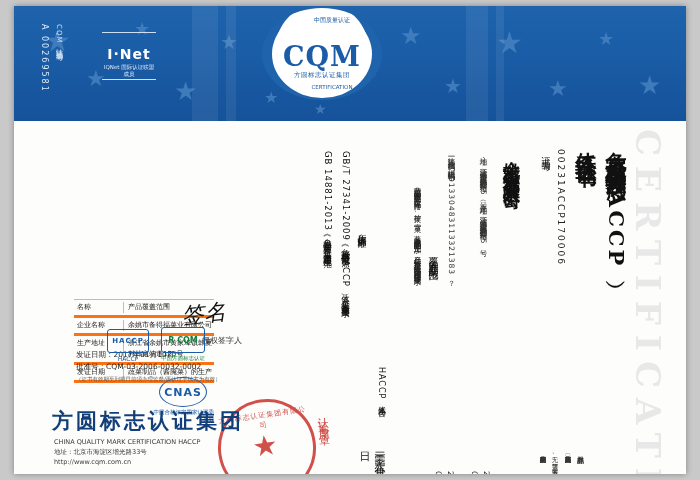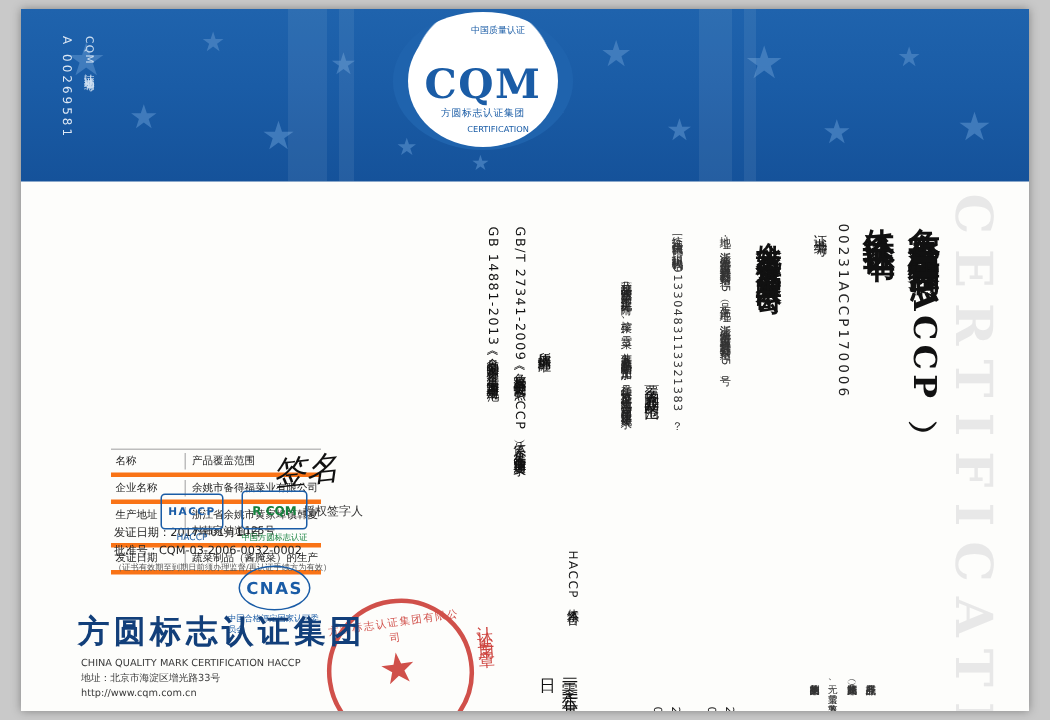--- a/index.html
+++ b/index.html
@@ -203,21 +203,21 @@
     color:#15803d;
   }
   .rcqm .r{
     border:1.5px solid #1a5ca6;border-radius:3px;width:42px;height:24px;margin:0 auto;
     font-size:8px;font-weight:bold;display:flex;align-items:center;justify-content:center;
     gap:2px;
   }
   .rcqm .cap{font-size:5.5px;margin-top:2px;}
 
   .cnas{
-    position:absolute;left:138px;top:256px;width:62px;text-align:left;color:#1a5ca6;
+    position:absolute;left:138px;top:256px;width:62px;text-align:right;color:#1a5ca6;
   }
   .cnas .ring{
     width:46px;height:28px;border:1.6px solid #1a5ca6;border-radius:50%;
     margin:0 auto;display:flex;align-items:center;justify-content:center;
     font-size:11px;font-weight:bold;letter-spacing:1px;
   }
   .cnas .cap{font-size:5.5px;margin-top:2px;}
 
   .ms-text{
     position:absolute;left:486px;top:352px;font-size:6px;color:#333;line-height:9px;
@@ -268,20 +268,24 @@
       <span style="left:352px;top:58px;font-size:14px;">★</span>
     </div>
     <div class="stripe" style="left:178px;width:26px;"></div>
     <div class="stripe" style="left:212px;width:10px;"></div>
     <div class="stripe" style="left:452px;width:22px;"></div>
     <div class="stripe" style="left:482px;width:8px;"></div>
 
     <div class="side-code">A 00269581</div>
     <div class="side-code2">CQM认证证书编号</div>
 
+    <div class="inet">
+      <div class="t">I·Net</div>
+      <div class="s">IQNet 国际认证联盟成员</div>
+    </div>
 
     <div class="logo">
       <div class="ring">
         <div class="arc-top">中国质量认证</div>
         <div class="cqm">CQM</div>
         <div class="cn">方圆标志认证集团</div>
         <div class="arc-bot">CERTIFICATION</div>
       </div>
     </div>
   </div>

